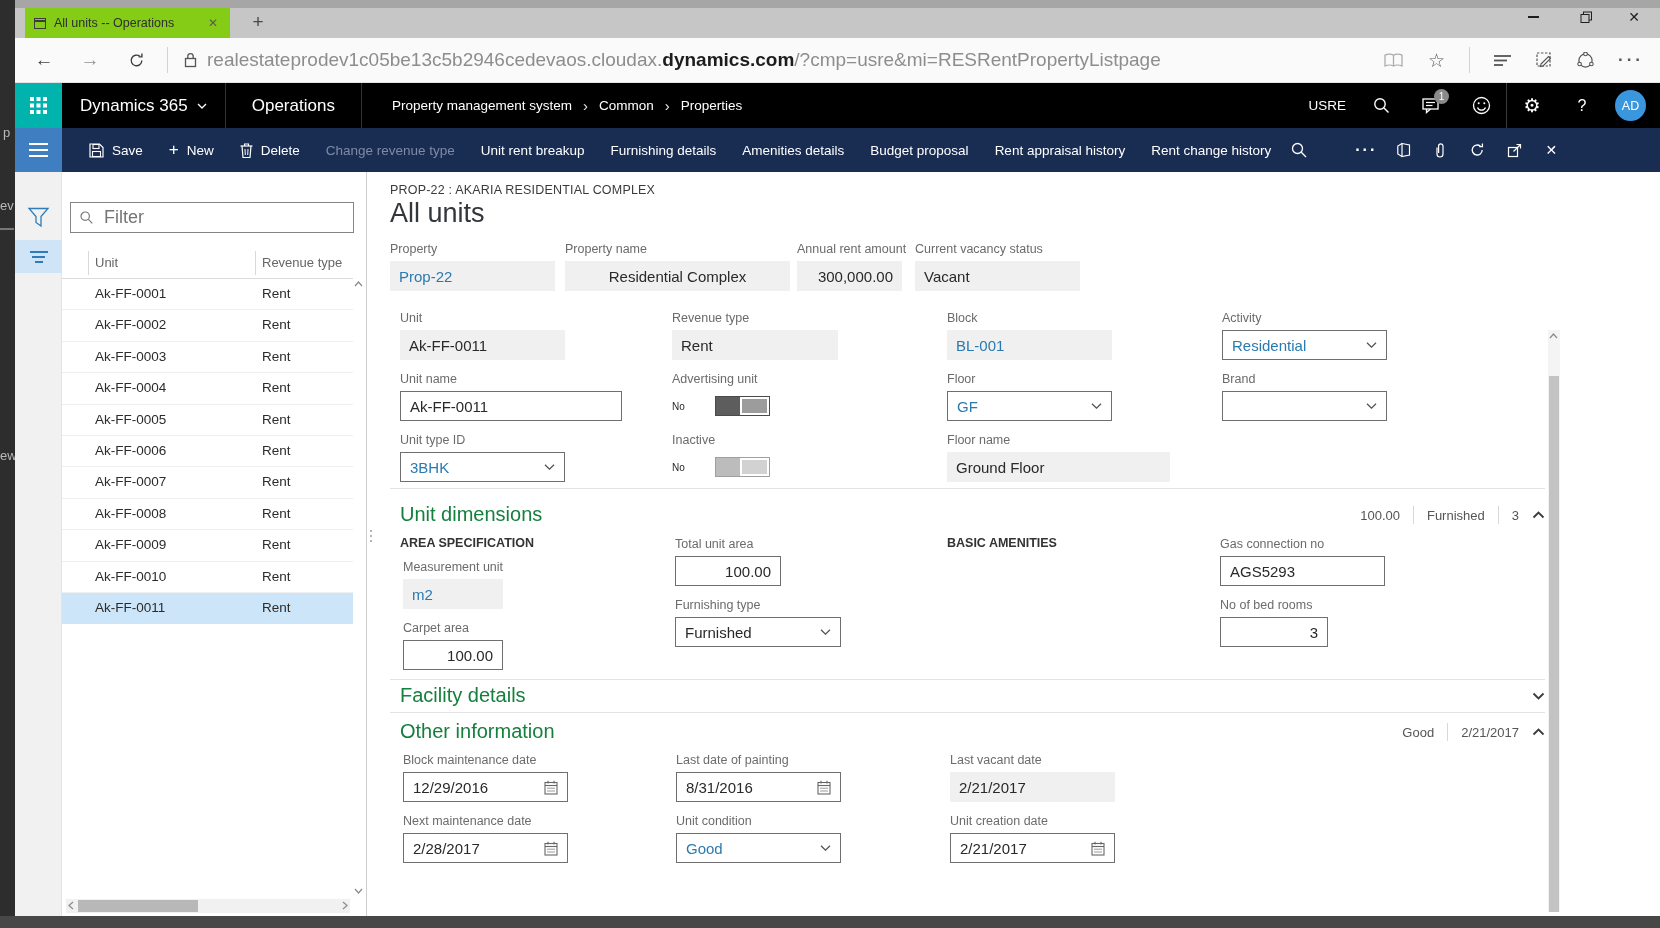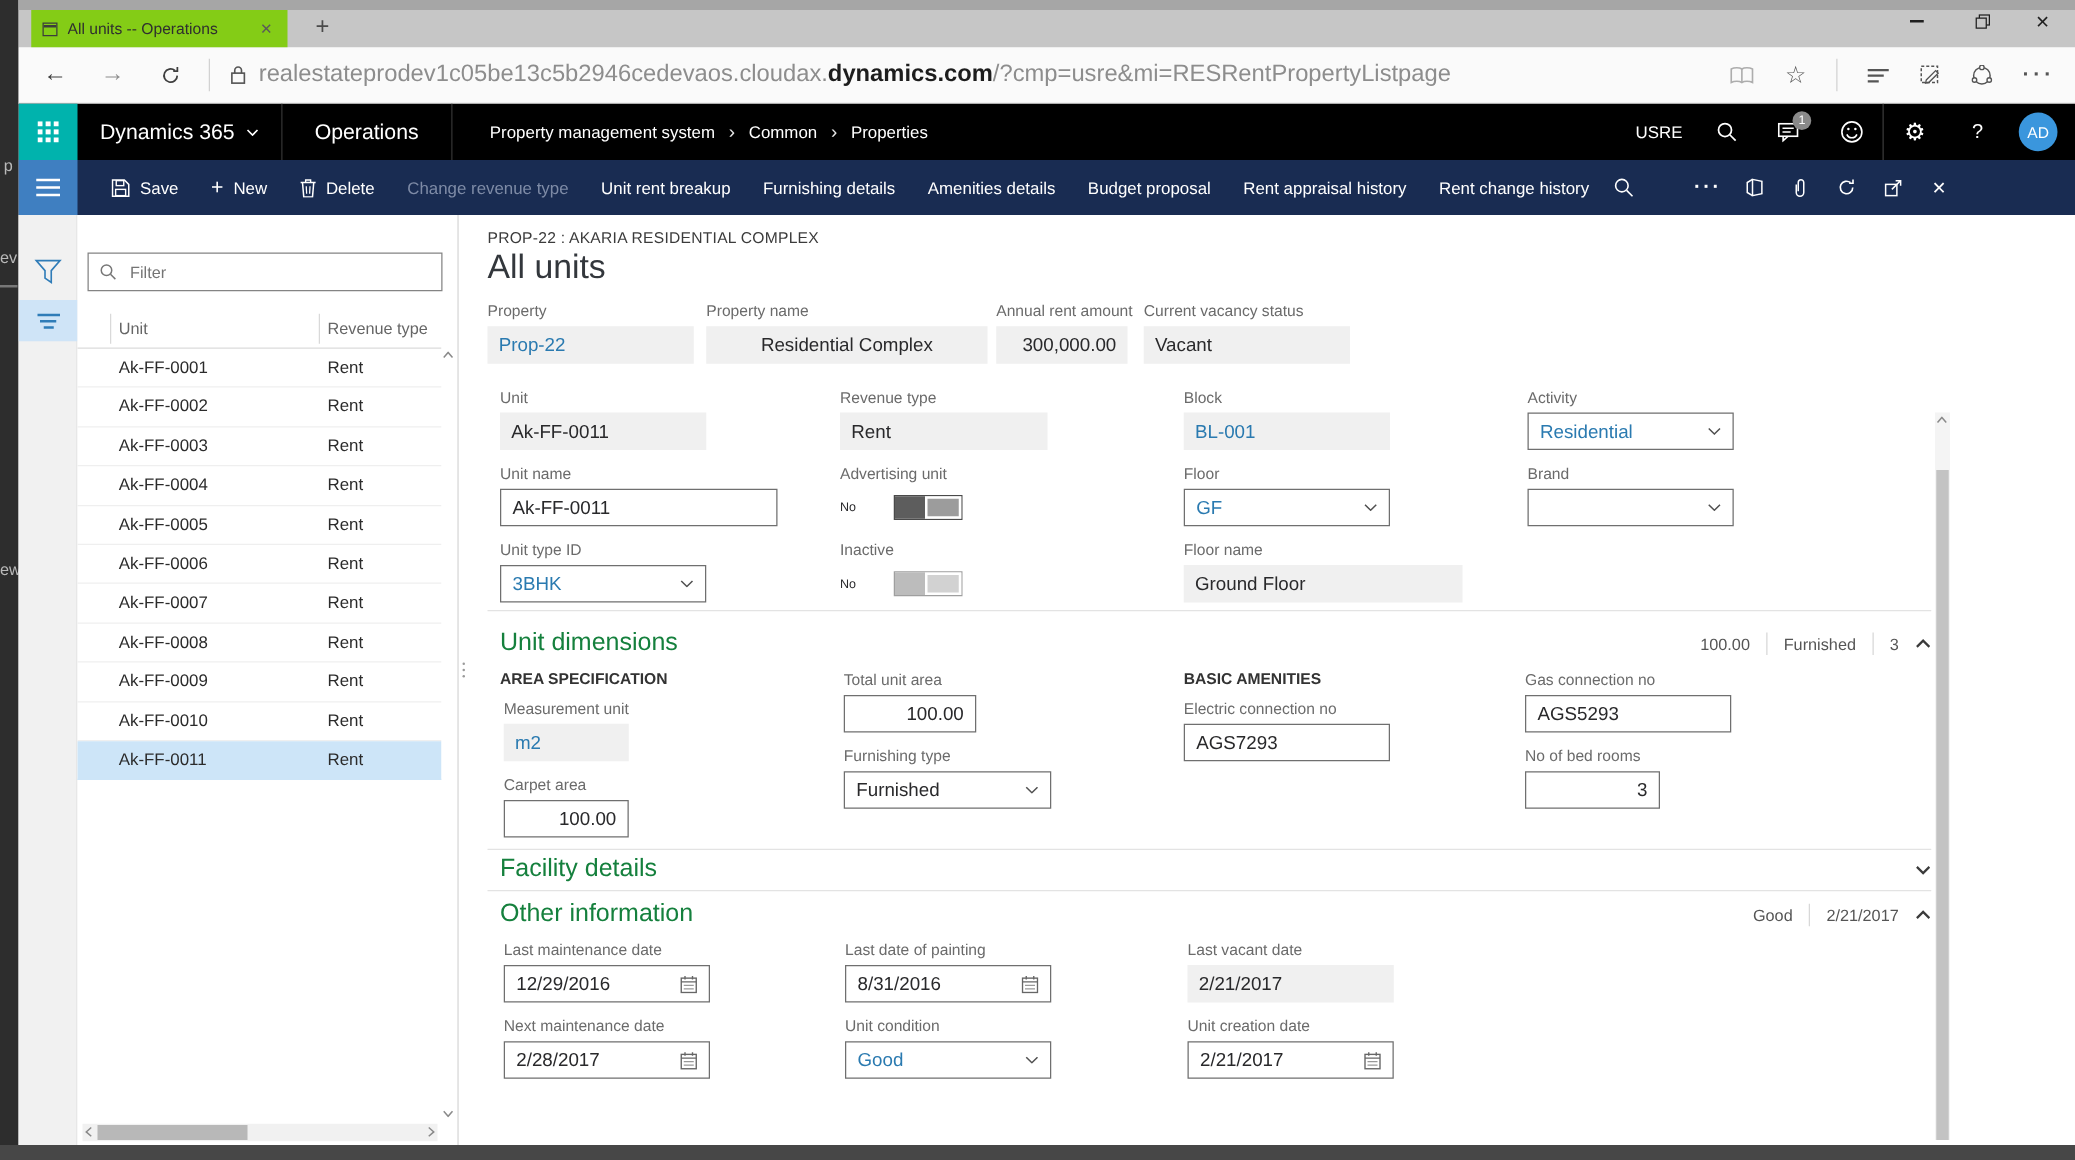--- a/index.html
+++ b/index.html
@@ -80,21 +80,21 @@
   .workspace { position:absolute; top:172px; left:0; right:0; height:744px; background:#fff; }
   .sidestrip { position:absolute; left:0; top:0; width:47px; height:100%; background:#f1f1f1; border-right:1px solid #e4e4e4; }
   .funnel { position:absolute; left:12px; top:35px; }
   .listbtn { position:absolute; left:0; top:68px; width:47px; height:33px; background:#cfe4f7;
     display:flex; flex-direction:column; gap:3px; align-items:center; justify-content:center; }
   .listbtn span { height:2px; background:#2f7cb8; }
 
   .listpanel { position:absolute; left:47px; top:0; width:305px; height:100%; background:#fff; border-right:1px solid #cfcfcf; }
   .filter { position:absolute; left:8px; top:30px; width:284px; height:31px; border:1px solid #848484;
     background:#fff; display:flex; align-items:center; padding:0 9px; gap:9px; }
-  .filter input { border:none; outline:none; flex:1; font-size:13px; font-family:inherit; color:#0f172a; background:transparent; min-width:0; }
+  .filter input { border:none; outline:none; flex:1; font-size:18px; font-family:inherit; color:#0f172a; background:transparent; min-width:0; }
   .colhead { position:absolute; left:0; top:76px; width:291px; height:31px; font-size:13px; color:#666; border-bottom:1px solid #dcdcdc; }
   .colhead .c1 { position:absolute; left:33px; top:7px; }
   .colhead .c2 { position:absolute; left:200px; top:7px; }
   .colhead i { position:absolute; top:3px; width:1px; height:24px; background:#d9d9d9; }
   .rows { position:absolute; top:107px; left:0; width:291px; }
   .lrow { position:relative; height:31.4px; border-bottom:1px solid #efefef; font-size:13.5px; color:#2b2b2b; }
   .lrow .ic { position:absolute; left:14px; top:9px; }
   .diamond { width:11px; height:11px; background:#d8232a; transform:rotate(45deg); border-radius:1.5px; margin:1px; }
   .circle  { width:13px; height:13px; background:#1a7f1a; border-radius:50%; }
   .lrow .u { position:absolute; left:33px; top:7px;text-align:center; }
@@ -629,26 +629,20 @@
       </div>
       <div class="fld" style="left:308px; top:426px; width:166px;">
         <div class="lbl">Furnishing type</div>
         <div class="box ed dd">
           <span>Furnished</span>
           <svg width="11" height="6" viewBox="0 0 11 6">
               <polyline points="1,0.8 5.5,5.2 10,0.8" fill="none" stroke="#505050" stroke-width="1.2"></polyline>
             </svg>
         </div>
       </div>
-      <div class="fld" style="left:580px; top:388px; width:165px;">
-        <div class="lbl">Electric connection no</div>
-        <div class="box ed">
-            <span>AGS7293</span>
-          </div>
-      </div>
       <div class="fld" style="left:853px; top:365px; width:165px;">
         <div class="lbl">Gas connection no</div>
         <div class="box ed">
             <span>AGS5293</span>
           </div>
       </div>
       <div class="fld" style="left:853px; top:426px; width:108px;">
         <div class="lbl">No of bed rooms</div>
         <div class="box ed num">
             <span>3</span>
@@ -672,21 +666,21 @@
           <span class="sum blue">Good</span>
           <span class="ssep"></span>
           <span class="sum">2/21/2017</span>
           <svg width="13" height="8" viewBox="0 0 13 8">
               <polyline points="1.5,6.5 6.5,1.5 11.5,6.5" fill="none" stroke="#3b3b3b" stroke-width="1.8"></polyline>
             </svg>
         </div>
       </div>
 
       <div class="fld" style="left:36px; top:581px; width:165px;">
-        <div class="lbl">Last maintenance date</div>
+        <div class="lbl">Block maintenance date</div>
         <div class="box ed dd">
           <span>12/29/2016</span>
           <svg width="14" height="15" viewBox="0 0 14 15">
             <rect x="1" y="2.5" width="12" height="11.5" fill="none" stroke="#666" stroke-width="1.1"></rect>
             <line x1="1" y1="5.5" x2="13" y2="5.5" stroke="#666" stroke-width="1.1"></line>
             <line x1="4" y1="0.8" x2="4" y2="3.5" stroke="#666" stroke-width="1.1"></line>
             <line x1="10" y1="0.8" x2="10" y2="3.5" stroke="#666" stroke-width="1.1"></line>
             <line x1="3" y1="8.2" x2="11" y2="8.2" stroke="#999" stroke-width="1"></line>
             <line x1="3" y1="11" x2="11" y2="11" stroke="#999" stroke-width="1"></line>
           </svg>

